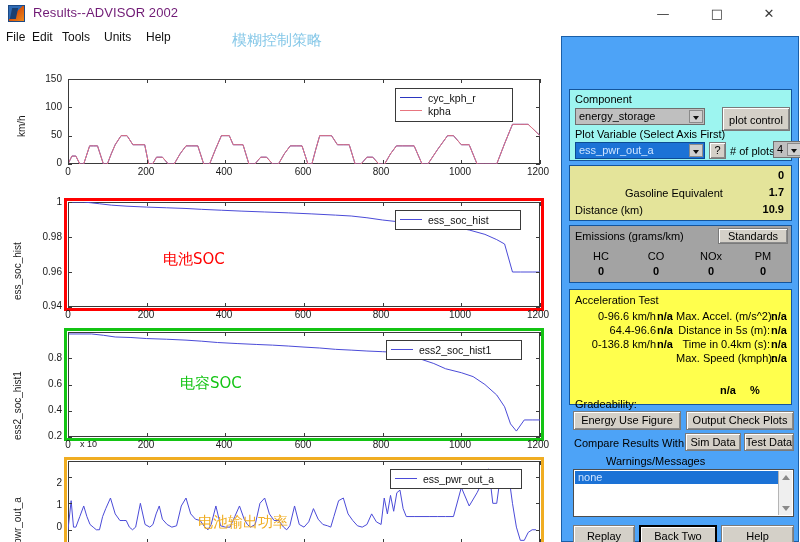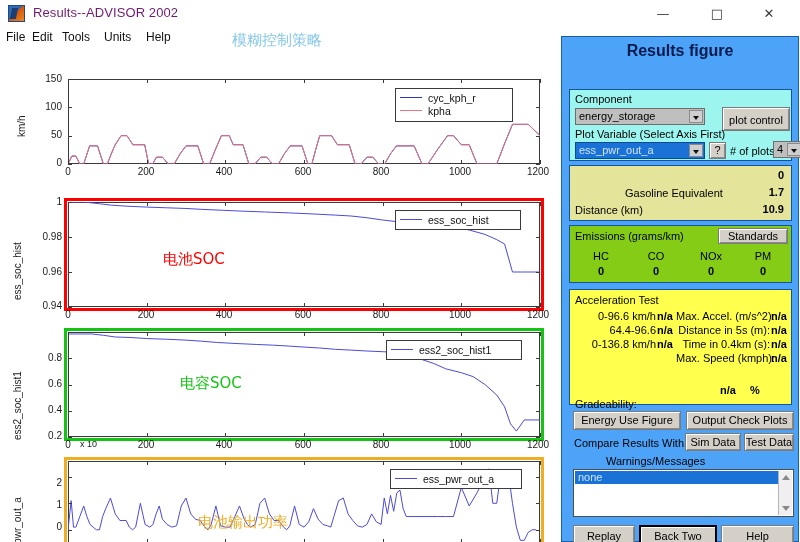--- a/index.html
+++ b/index.html
@@ -66,21 +66,21 @@
   
   .panel{position:absolute;left:561px;top:36px;width:238px;height:506px;
     background:#4da3f7;border:1px solid #1a5fa8;box-sizing:border-box;}
   .panel-title{position:absolute;left:0;top:5px;width:236px;text-align:center;
     font-size:16px;font-weight:bold;color:#001a4d;
     font-family:"Liberation Sans",sans-serif;}
 
   .grp{position:absolute;box-sizing:border-box;border:1px solid #14549b;}
   .grp.cyan{background:#9df5f0;}
   .grp.khaki{background:#e4e49a;}
-  .grp.green{background:#84cc16;}
+  .grp.green{background:#a3a3a3;}
   .grp.yellow{background:#ffff4d;border-color:#14549b;}
 
   .lbl{position:absolute;font-size:11px;color:#000;white-space:nowrap;
     font-family:"Liberation Sans",sans-serif;}
   .lbl.b{font-weight:bold;}
   .lbl.r{text-align:right;}
   .lbl.c{text-align:center;}
 
   .combo{position:absolute;height:17px;background:#bfbfbf;border:1px solid #6e6e6e;
     box-sizing:border-box;}
@@ -344,21 +344,20 @@
         <div style="position: absolute; height: 1px; width: 4px; background: rgb(58, 58, 58); top: 42.3px; left: 0px;"></div>
         <div style="position: absolute; height: 1px; width: 4px; background: rgb(58, 58, 58); top: 42.3px; right: 0px;"></div>
         <div style="position: absolute; height: 1px; width: 4px; background: rgb(58, 58, 58); top: 15.9px; left: 0px;"></div>
         <div style="position: absolute; height: 1px; width: 4px; background: rgb(58, 58, 58); top: 15.9px; right: 0px;"></div>
       </div>
 
   </div>
 
   <div class="panel">
 
-    <div class="panel-title">Results figure</div>
 
     <div class="grp cyan" style="left:7px;top:52px;width:223px;height:72px;">
       <div class="lbl" style="left:5px;top:3px;">Component</div>
       <div class="combo" style="left:5px;top:18px;width:130px;">
         <div class="ctxt">energy_storage</div>
         <div class="arrowbox"></div>
       </div>
       <div class="btn" style="left:152px;top:17px;width:68px;height:24px;line-height:24px;">
         <span>plot control</span>
       </div>

